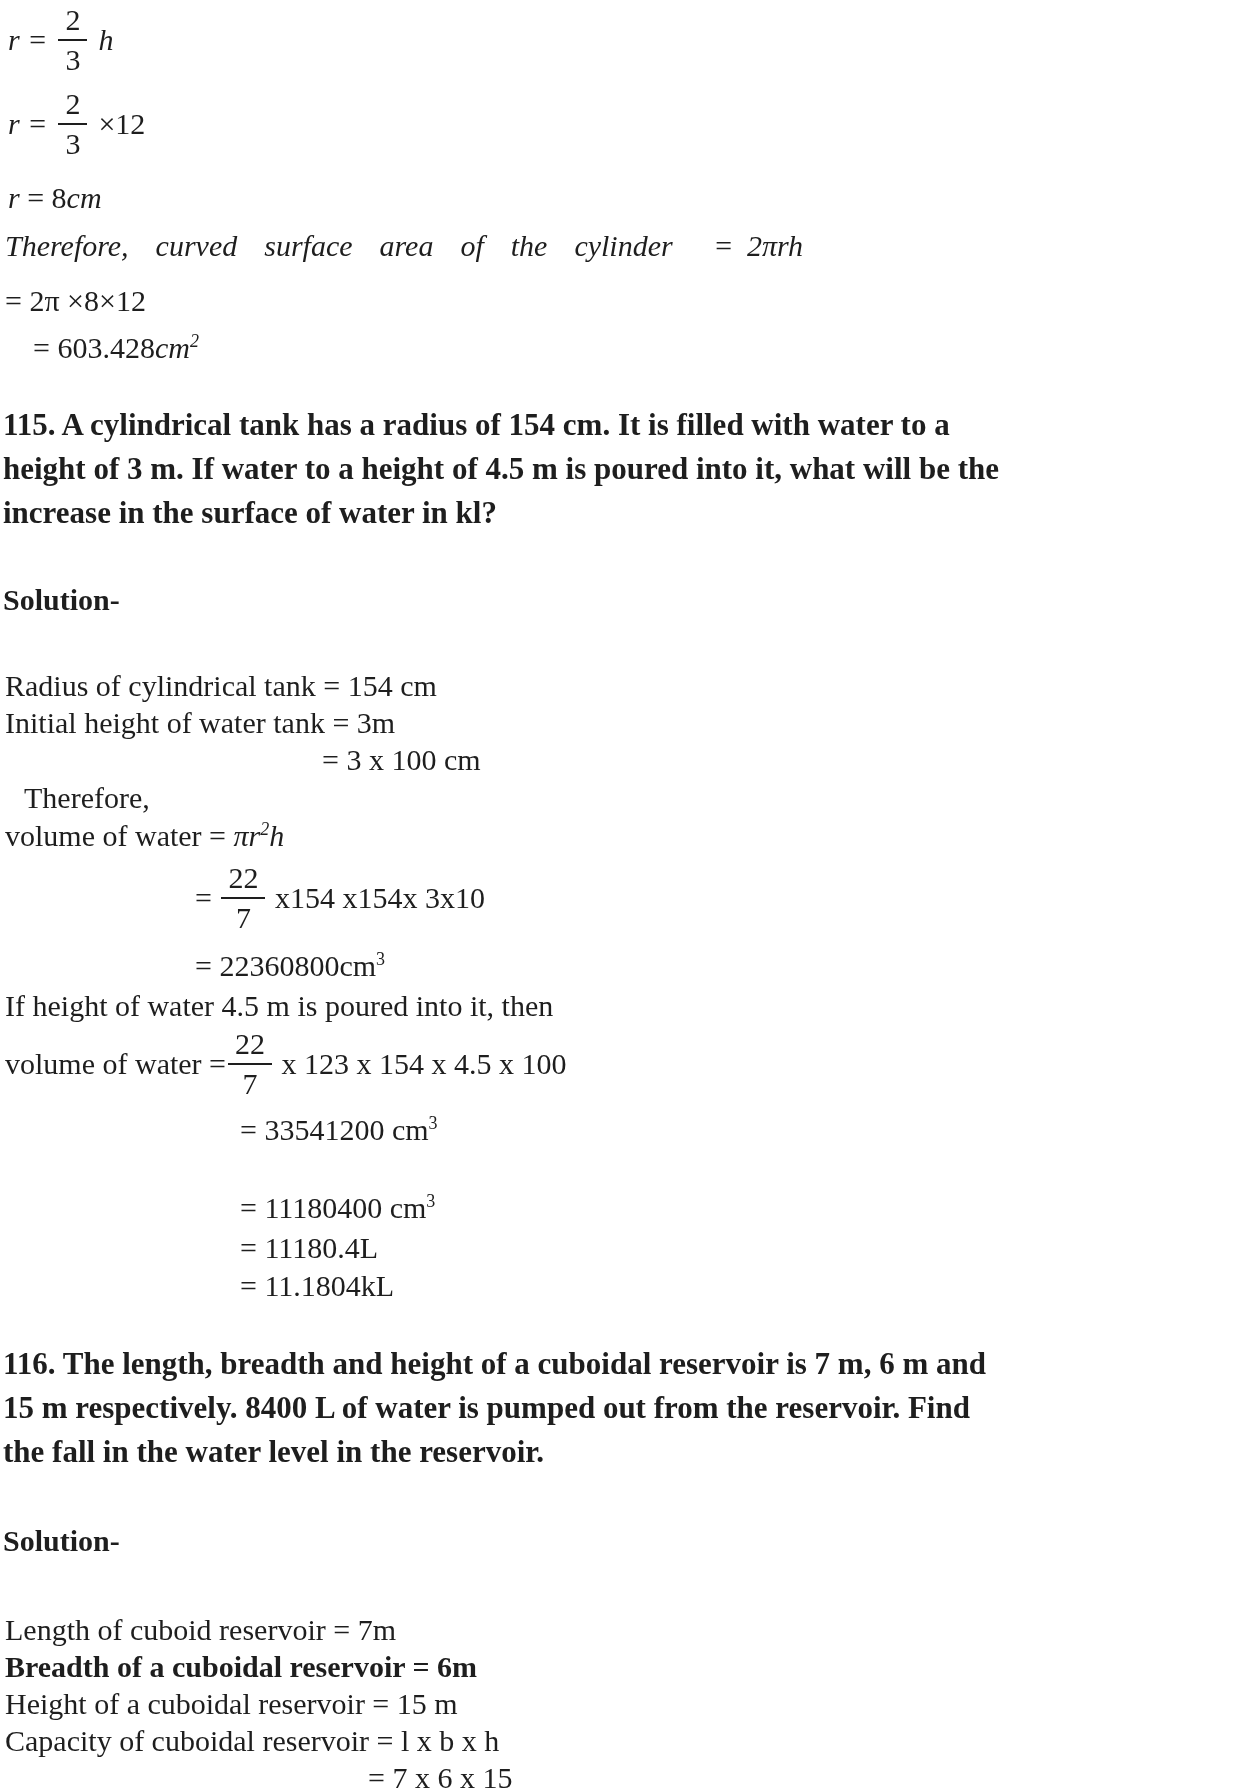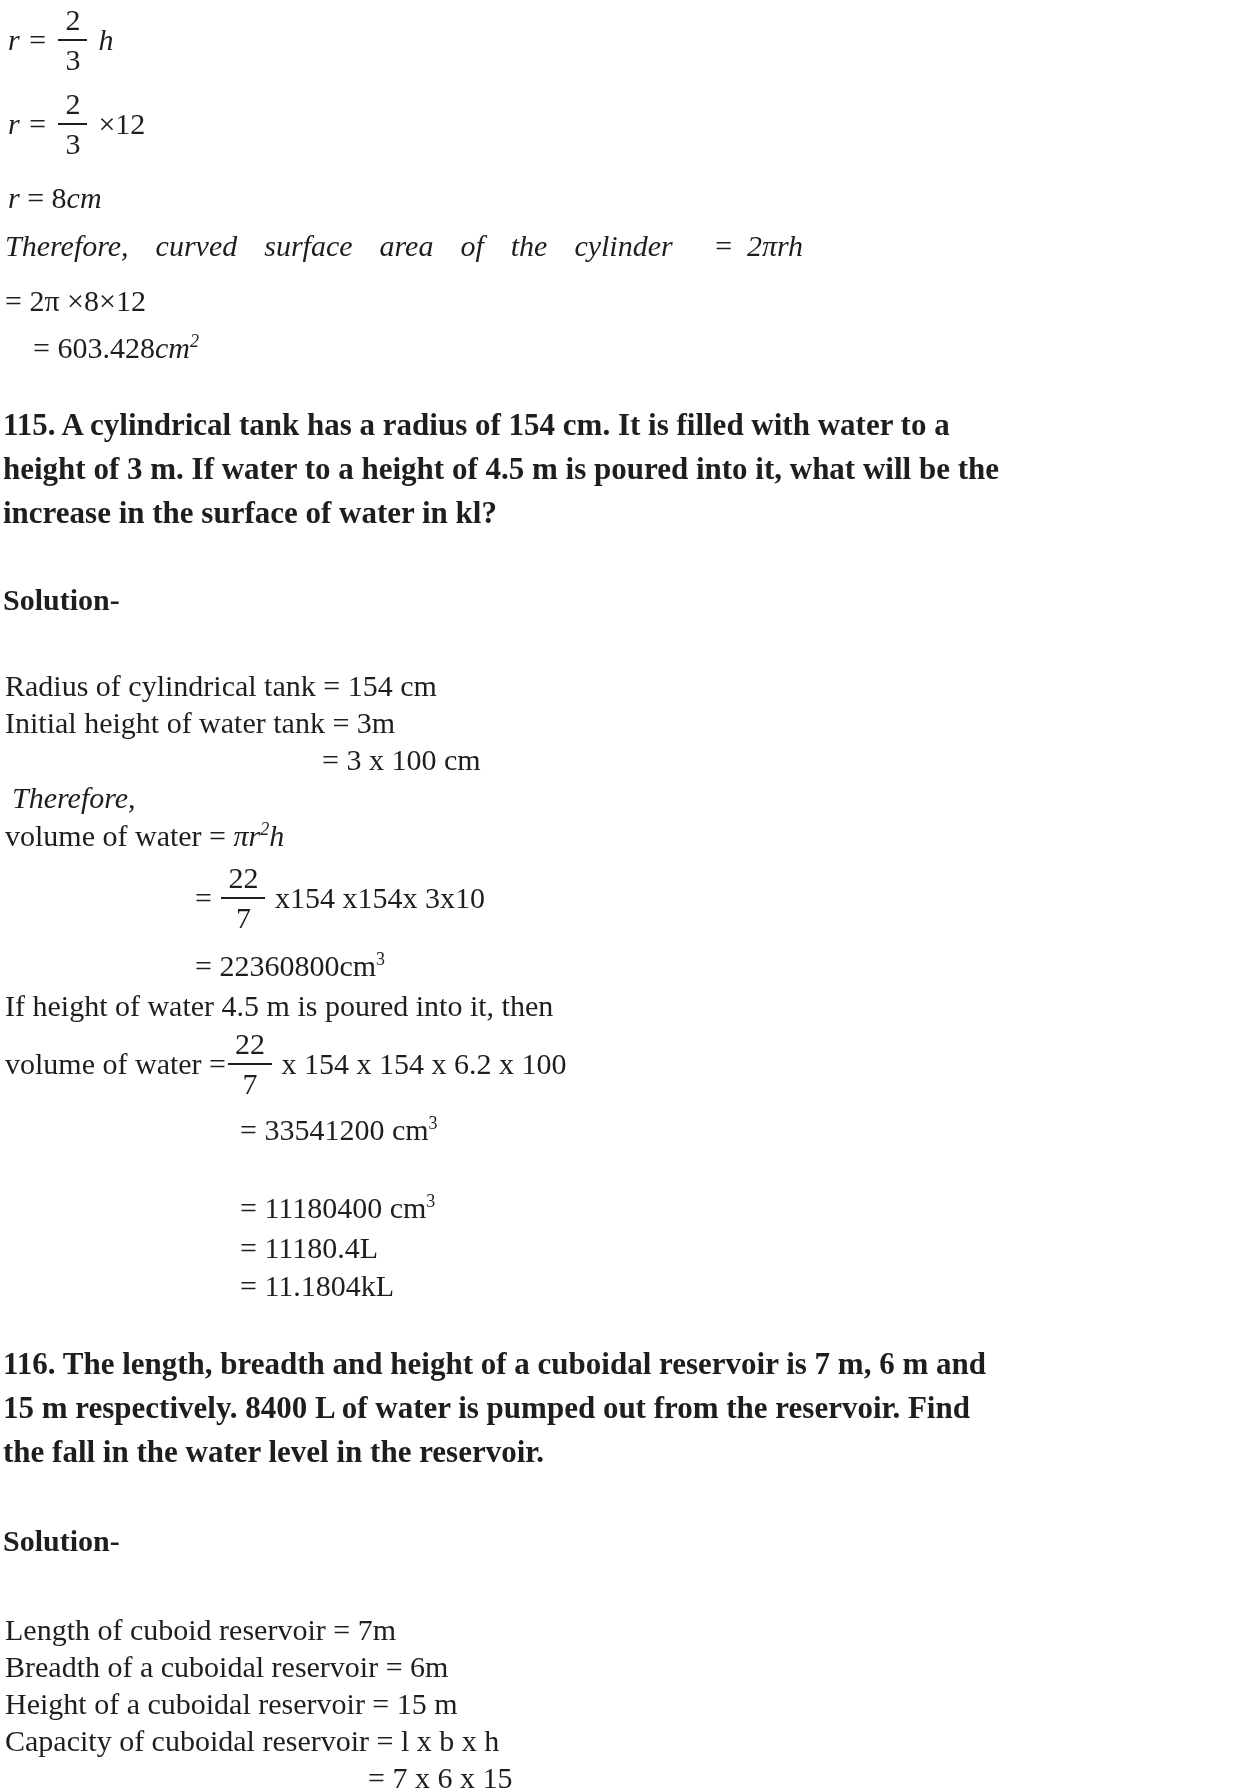--- a/index.html
+++ b/index.html
@@ -85,55 +85,55 @@
     <div class="heading-line">115. A cylindrical tank has a radius of 154 cm. It is filled with water to a</div>
     <div class="heading-line">height of 3 m. If water to a height of 4.5 m is poured into it, what will be the</div>
     <div class="heading-line">increase in the surface of water in kl?</div>
   </div>
 
   <div class="sol-label" style="top:583px; left:3px;">Solution-</div>
 
   <div class="line" style="top:668px; left:5px;">Radius of cylindrical tank = 154 cm</div>
   <div class="line" style="top:705px; left:5px;">Initial height of water tank = 3m</div>
   <div class="line" style="top:742px; left:322px;">= 3 x 100 cm</div>
-  <div class="line" style="top:780px; left:12px;font-style:italic;">Therefore,</div>
+  <div class="line" style="top:780px; left:24px;">Therefore,</div>
 
   <div class="line" style="top:818px; left:5px;"><span>volume of water = </span><span class="ital">πr</span><span class="sup ital">2</span><span class="ital">h</span></div>
 
   <div class="line fx" style="top:862px; left:195px; font-size:30px;">
     <span>= </span>
     <span class="frac"><span class="num">22</span><span class="den">7</span></span>
     <span> x154 x154x 3x10</span>
   </div>
 
   <div class="line" style="top:948px; left:195px;"><span>= 22360800cm</span><span class="sup">3</span></div>
 
   <div class="line" style="top:988px; left:5px;">If height of water 4.5 m is poured into it, then</div>
 
   <div class="line fx" style="top:1028px; left:5px;">
     <span>volume of water =</span>
     <span class="frac"><span class="num">22</span><span class="den">7</span></span>
-    <span> x 154 x 154 x 6.2 x 100</span>
+    <span> x 123 x 154 x 4.5 x 100</span>
   </div>
 
   <div class="line" style="top:1112px; left:240px;"><span>= 33541200 cm</span><span class="sup">3</span></div>
 
 
   <div class="line" style="top:1190px; left:240px;"><span>= 11180400 cm</span><span class="sup">3</span></div>
 
   <div class="line" style="top:1230px; left:240px;">= 11180.4L</div>
   <div class="line" style="top:1268px; left:240px;">= 11.1804kL</div>
 
   <div class="heading-block" style="top:1342px; left:3px;">
     <div class="heading-line">116. The length, breadth and height of a cuboidal reservoir is 7 m, 6 m and</div>
     <div class="heading-line">15 m respectively. 8400 L of water is pumped out from the reservoir. Find</div>
     <div class="heading-line">the fall in the water level in the reservoir.</div>
   </div>
 
   <div class="sol-label" style="top:1524px; left:3px;">Solution-</div>
 
   <div class="line" style="top:1612px; left:5px;">Length of cuboid reservoir = 7m</div>
-  <div class="line" style="top:1649px; left:5px;">Breadth of a cuboidal reservoir = 6m</div>
+  <div class="line" style="top:1649px; left:5px;font-weight:bold;">Breadth of a cuboidal reservoir = 6m</div>
   <div class="line" style="top:1686px; left:5px;">Height of a cuboidal reservoir = 15 m</div>
   <div class="line" style="top:1723px; left:5px;">Capacity of cuboidal reservoir = l x b x h</div>
   <div class="line" style="top:1760px; left:368px;">= 7 x 6 x 15</div>
 
 </div>
 
 </body></html>

